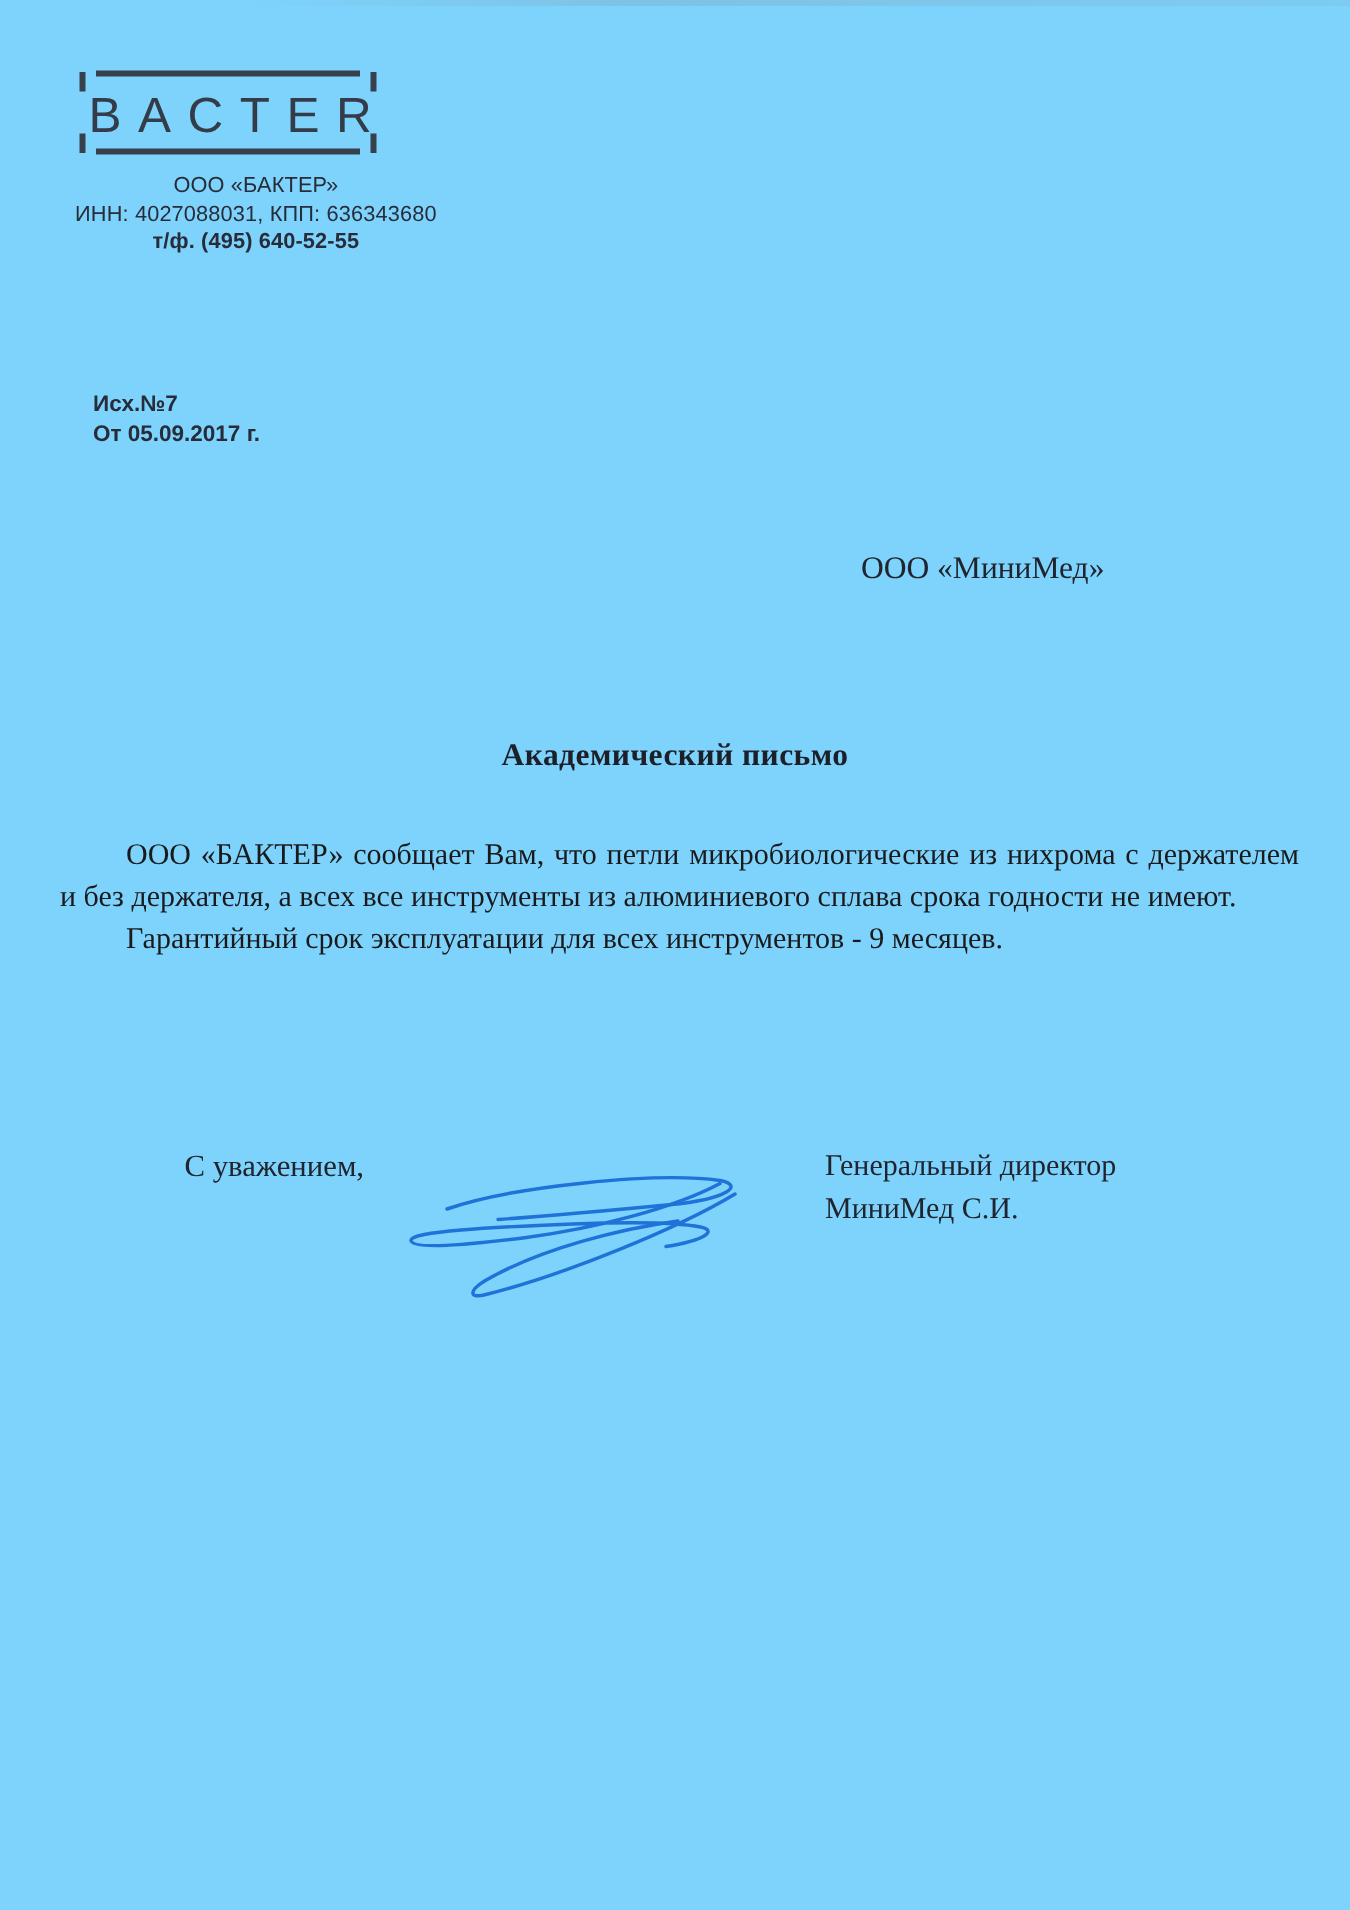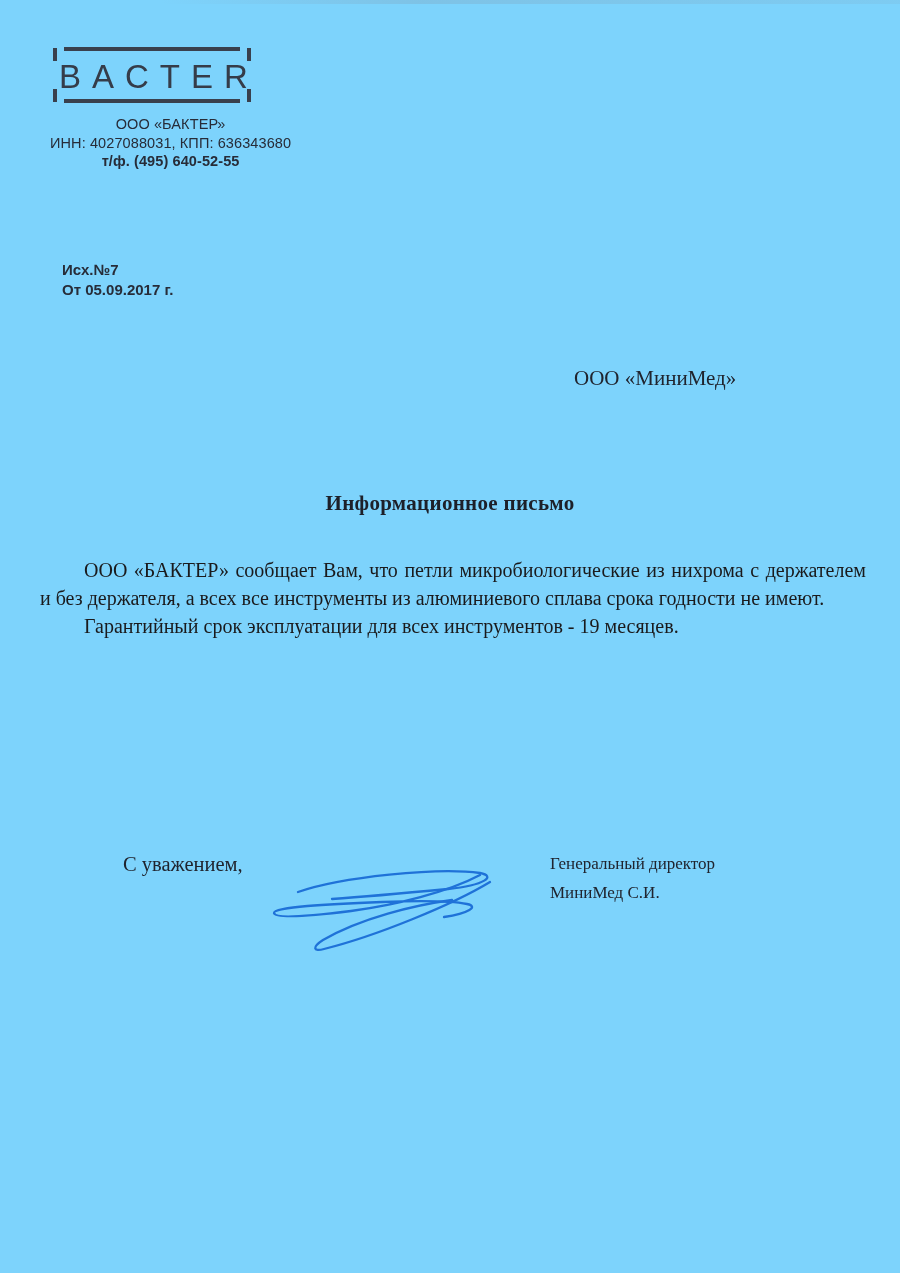--- a/index.html
+++ b/index.html
@@ -55,23 +55,23 @@
     position: absolute; left: 0; top: 491px; width: 900px; text-align: center;
     font-size: 21px; font-weight: bold; color: #1d2029; letter-spacing: 0.3px;
   }
   .body-text {
     position: absolute; left: 40px; top: 556px; width: 826px;
     font-size: 20px; line-height: 28px; color: #1a1a1c; text-align: justify;
   }
   .body-text p { margin: 0; text-indent: 44px; }
 
   
-  .sign-row { position: absolute; left: 0; top: 846px; width: 900px; height: 135px; }
+  .sign-row { position: absolute; left: 0; top: 760px; width: 900px; height: 135px; }
   .closing { position: absolute; left: 123px; top: 7px; font-size: 20.5px; color: #20242e; }
-  .credentials { position: absolute; left: 550px; top: 3px; font-size: 17px; line-height: 29px; color: #20242e; }
+  .credentials { position: absolute; left: 550px; top: 3px; font-size: 20px; line-height: 29px; color: #20242e; }
   .sig { position: absolute; left: 266px; top: 6px; }
 </style>
 </head>
 <body>
 
 <div class="page">
 
   <div class="scan-edge"></div>
 
   <div class="logo">
@@ -90,25 +90,25 @@
     <div class="bold">т/ф. (495) 640-52-55</div>
   </div>
 
   <div class="ref">
     <div>Исх.№7</div>
     <div>От 05.09.2017 г.</div>
   </div>
 
   <div class="recipient">ООО «МиниМед»</div>
 
-  <div class="title">Информационное письмо</div>
+  <div class="title">Академический письмо</div>
 
   <div class="body-text">
     <p>ООО «БАКТЕР» сообщает Вам,  что  петли микробиологические из нихрома с держателем и без держателя, а всех все инструменты из алюминиевого сплава  срока годности не имеют.</p>
-    <p>Гарантийный срок эксплуатации для всех инструментов - 19 месяцев.</p>
+    <p>Гарантийный срок эксплуатации для всех инструментов - 9 месяцев.</p>
   </div>
 
   <div class="sign-row">
     <div class="closing">С уважением,</div>
 
     <svg class="sig" width="250" height="110" viewBox="0 0 250 110" xmlns="http://www.w3.org/2000/svg">
       <path d="M32 40 C75 25, 172 15, 214 21 C230 24, 220 33, 182 37 C140 41, 95 45, 66 47" fill="none" stroke="#1f72d8" stroke-width="2.3" stroke-linecap="round"></path>
       <path d="M214 23 C182 40, 130 53, 85 59 C45 64, 9 67, 8 61 C7 55, 62 52, 116 50 C156 48.5, 186 49, 201 52 C213 54.5, 203 61, 178 65" fill="none" stroke="#1f72d8" stroke-width="2.3" stroke-linecap="round"></path>
       <path d="M224 30 C186 53, 110 84, 58 97 C47 100, 46 95, 57 88 C95 66, 149 53, 186 48" fill="none" stroke="#1f72d8" stroke-width="2.3" stroke-linecap="round"></path>
     </svg>

